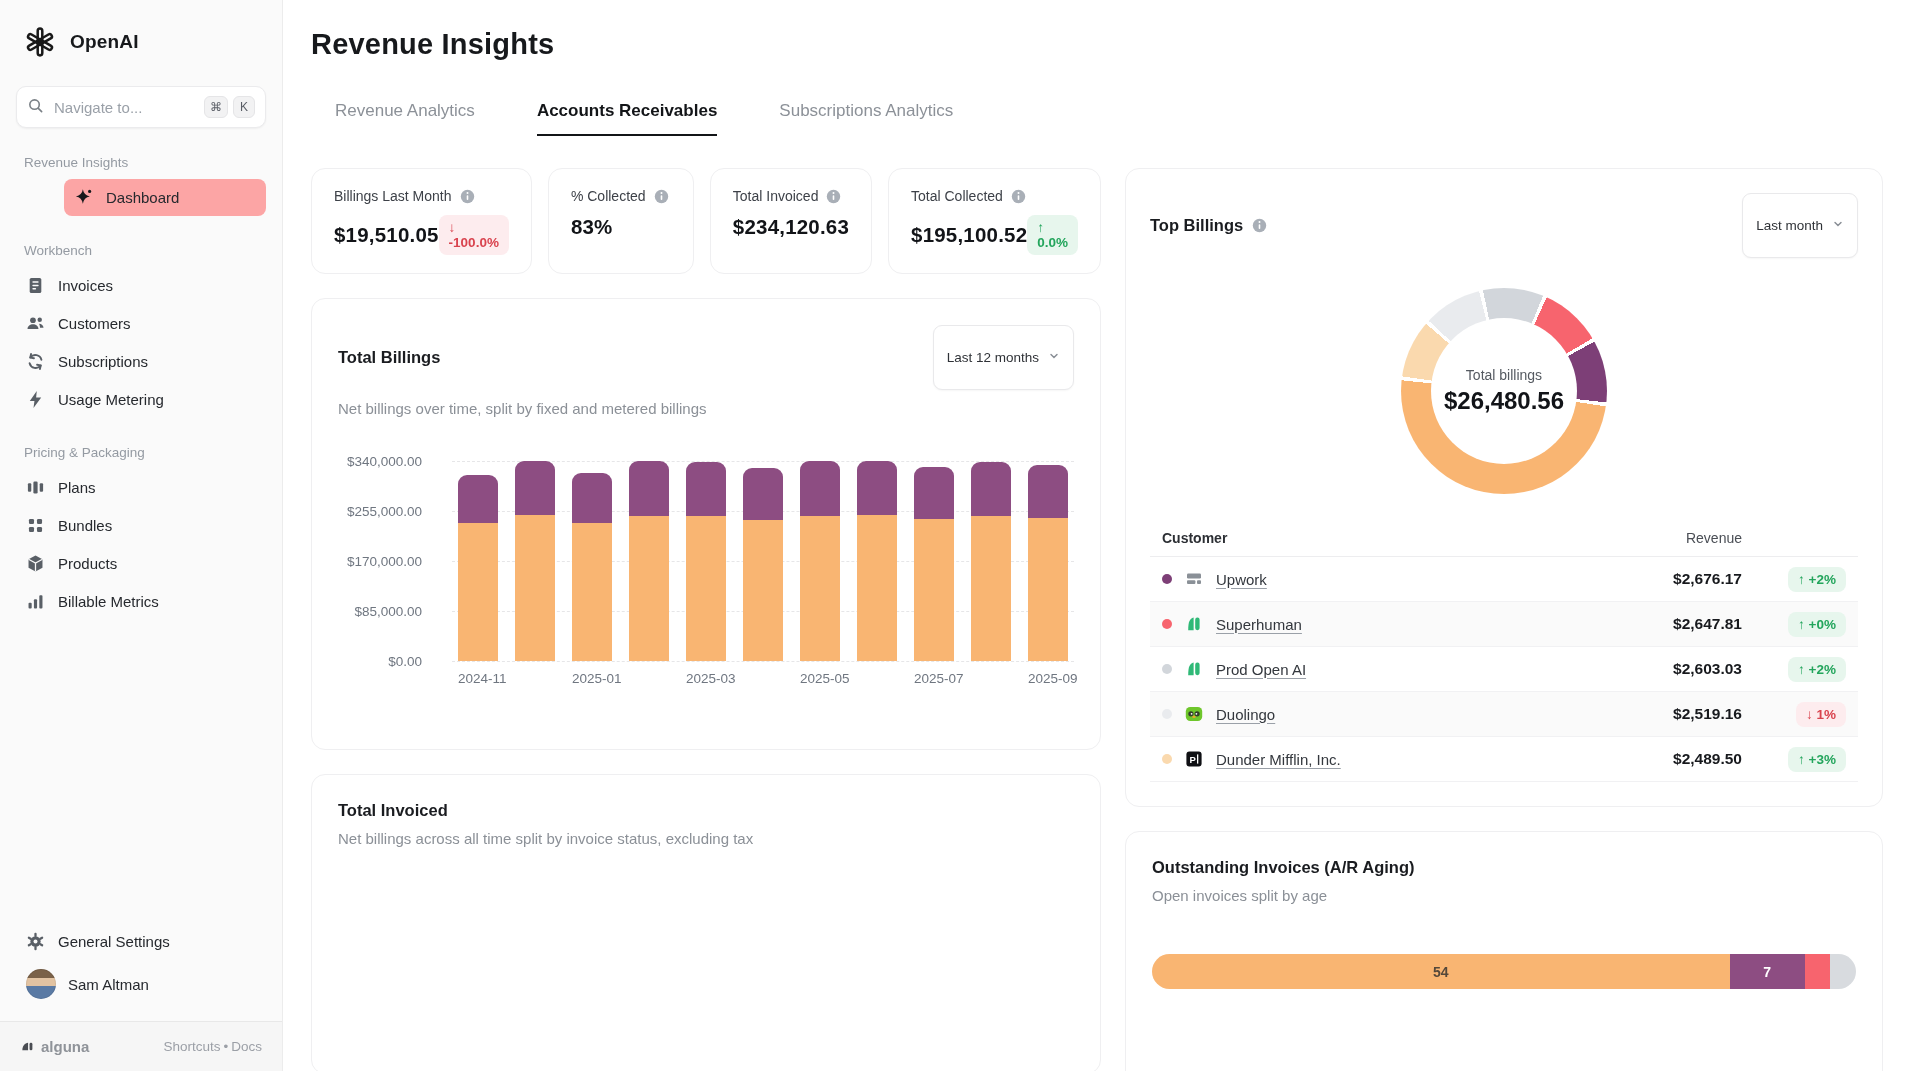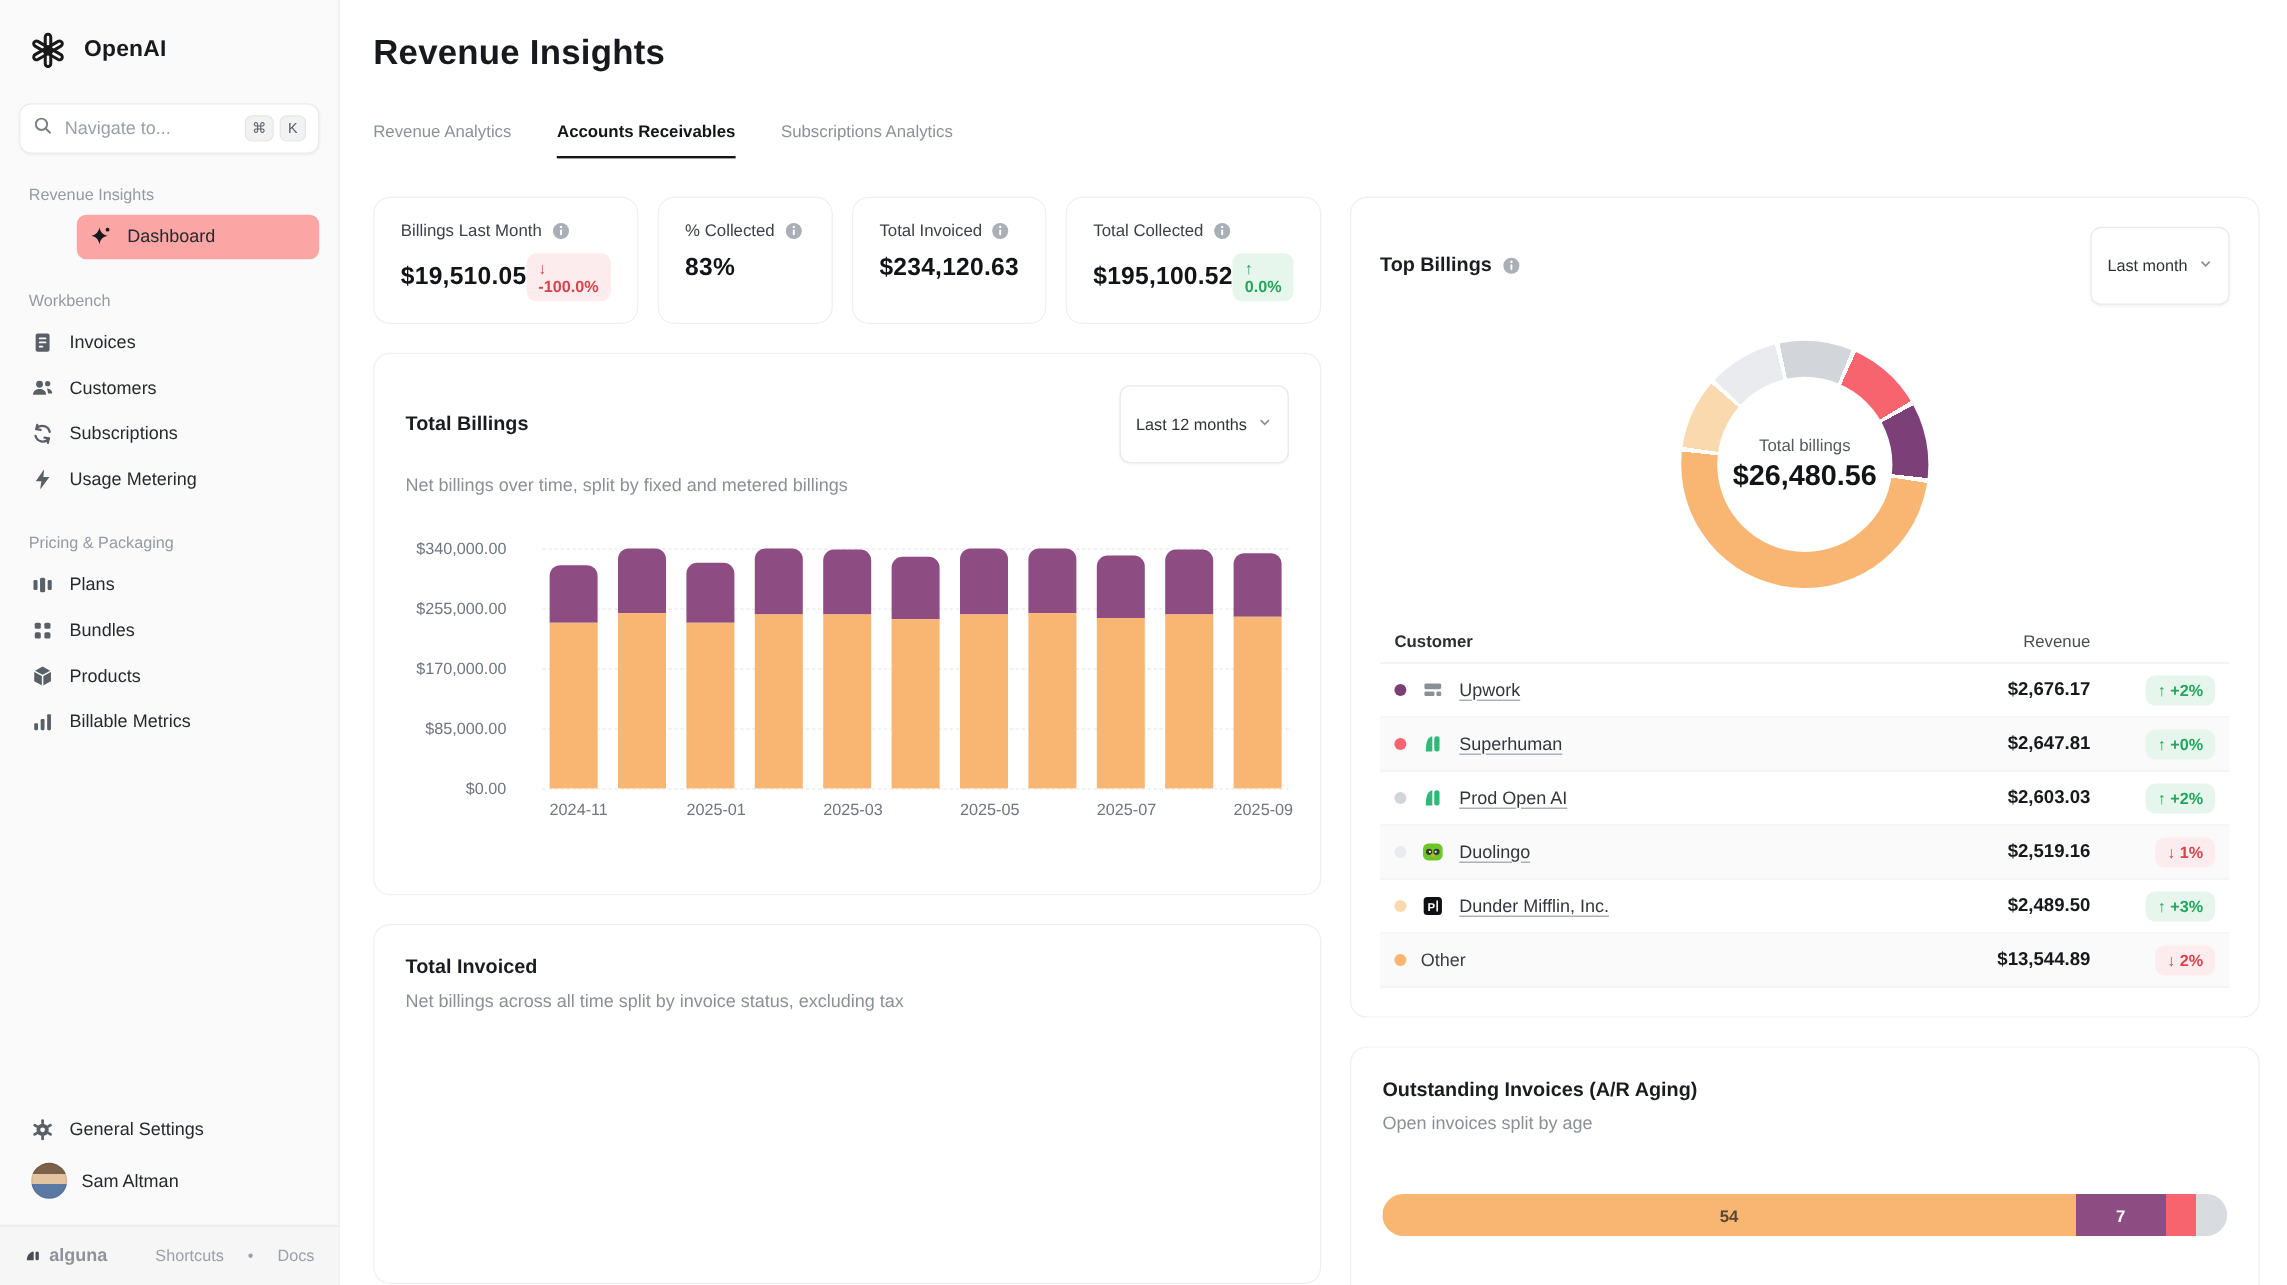--- a/index.html
+++ b/index.html
@@ -30,28 +30,28 @@
   .nav-item.active { background:#fca5a5;margin-left:48px; }
   .side-bottom { padding:0 16px 14px; }
   .user-row { display:flex; align-items:center; gap:12px; padding:8px 10px; cursor:pointer; border-radius:8px; }
   .avatar { width:30px; height:30px; border-radius:50%;
     background:linear-gradient(180deg,#7a6148 0 30%,#e2c3a2 30% 58%,#5a7aa4 58%); box-shadow:inset 0 0 0 1px rgba(0,0,0,.08); }
   .user-name { font-size:15px; font-weight:500; color:#26292e; }
   .side-footer { height:50px; border-top:1px solid #e8e8e8; background:#f6f6f6;
     display:flex; align-items:center; justify-content:space-between; padding:0 20px; }
   .alguna { display:flex; align-items:center; gap:6px; font-size:15px; font-weight:600; color:#8f9399; }
   .alguna svg { width:15px; height:15px; }
-  .flinks { display:flex; align-items:center; gap:20px; font-size:13.5px; color:#9b9fa6; }
+  .flinks { display:flex; align-items:center; gap:3px; font-size:13.5px; color:#9b9fa6; }
   .flinks a { color:#9b9fa6; text-decoration:none; cursor:pointer; }
 
   
   main { flex:1; padding:0 24px 0 28px; }
   h1.page-title { font-size:29px; font-weight:700; margin-top:28px; letter-spacing:.2px; }
   .tabs { display:flex; gap:38px; margin-top:40px; }
-  .tab { font-size:14px; color:#8c9198; padding-bottom:13px; cursor:pointer; border-bottom:2.5px solid transparent; }
+  .tab { font-size:17px; color:#8c9198; padding-bottom:13px; cursor:pointer; border-bottom:2.5px solid transparent;margin-left:24px; }
   .tab.active { color:#131518; font-weight:600; border-bottom-color:#131518; }
   .content-grid { display:grid; grid-template-columns:790px 758px; gap:24px; margin-top:32px; align-items:start; }
   .col { display:flex; flex-direction:column; gap:24px; }
 
   .card { background:#fff; border:1px solid #efeff1; border-radius:14px; }
 
   
   .kpi-grid { display:grid; grid-template-columns:1fr 1fr 1fr 1fr; gap:16px; }
   .kpi-card { padding:19px 22px; height:106px; }
   .kpi-label-row { display:flex; align-items:center; gap:8px; font-size:14px; color:#3d4148; font-weight:500; }
@@ -579,28 +579,20 @@
                       <text x="5.6" y="14" font-size="9.5" font-weight="bold" fill="#fff" font-family="sans-serif">P</text>
                       <rect x="13" y="5.4" width="1.3" height="9.2" fill="#fff"></rect>
                     </svg>
                   </span>
                   <a class="c-name">Dunder Mifflin, Inc.</a>
                   <span class="t-rev">$2,489.50</span>
                   <span class="t-pill-col">
                     <span class="pill up">↑ +3%</span>
                   </span>
                 </div>
-                <div class="t-row zebra">
-                  <span class="dot" style="background: rgb(249, 181, 114);"></span>
-                  <a class="c-name plain">Other</a>
-                  <span class="t-rev">$13,544.89</span>
-                  <span class="t-pill-col">
-                    <span class="pill down">↓ 2%</span>
-                  </span>
-                </div>
               </div>
           </div>
         </section>
 
         <section class="card bottom-card">
           <div class="card-head">
             <span class="card-title">Outstanding Invoices (A/R Aging)</span>
           </div>
           <div class="card-sub">Open invoices split by age</div>
           <div class="aging-bar" id="aging-bar">

